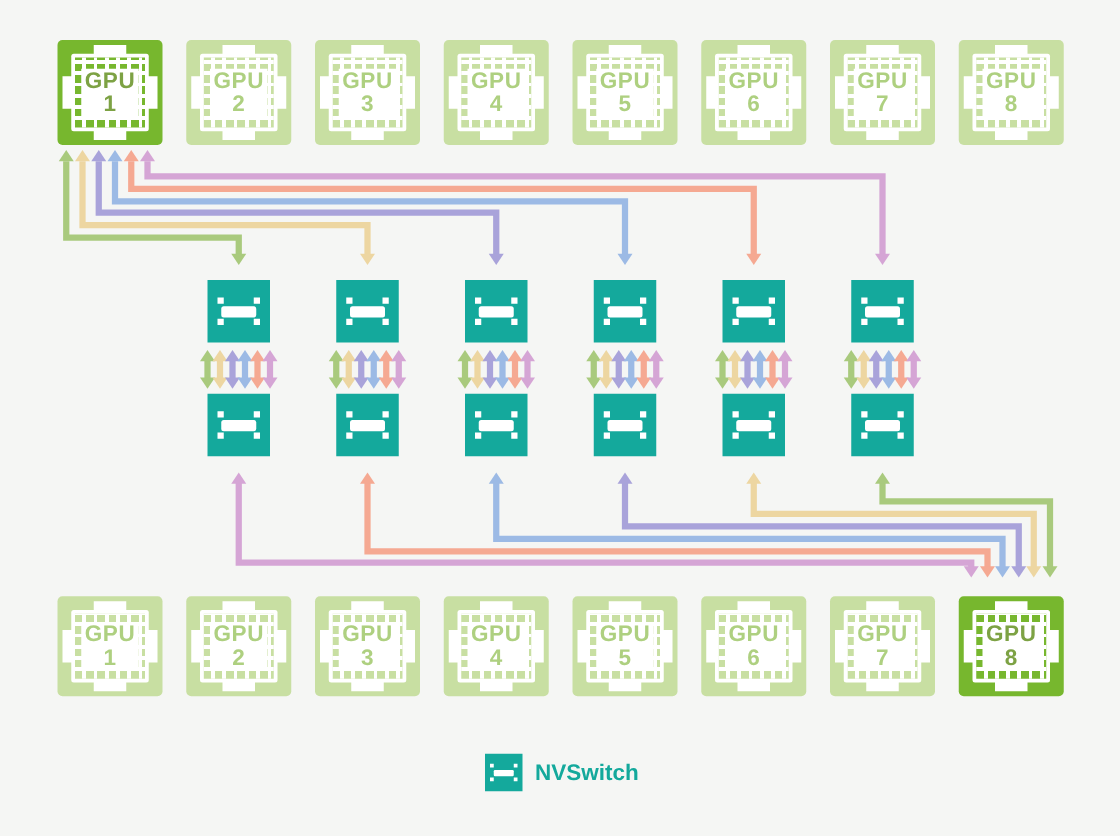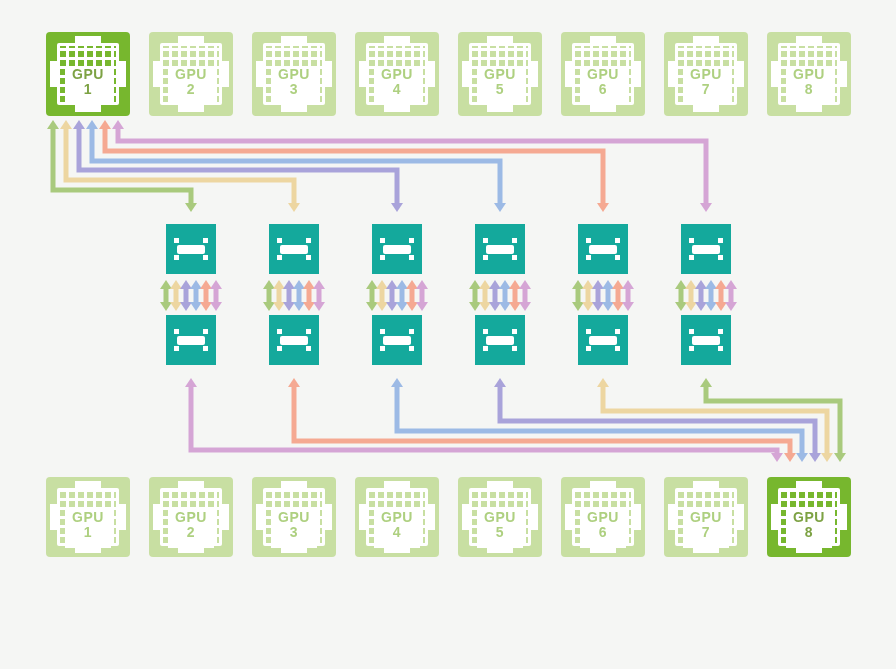--- a/index.html
+++ b/index.html
@@ -9,22 +9,22 @@
   
   .gpu{position:absolute;border-radius:4px;}
   .gpu-inner{position:absolute;inset:11px;background:#fff;border-radius:2px;}
   .gpu-grid{position:absolute;inset:3px;
     background-image:
       repeating-linear-gradient(90deg, transparent 0 6px, #fff 6px 9px),
       repeating-linear-gradient(0deg,  transparent 0 6px, #fff 6px 9px),
       linear-gradient(var(--c) 0 0);}
   .gpu-core{position:absolute;left:50%;top:50%;transform:translate(-50%,-50%);
     width:46px;height:38px;background:#fff;display:flex;flex-direction:column;
-    align-items:center;font-weight:bold;font-size:14px;
-    line-height:1.05;letter-spacing:0.5px;color:var(--t);margin-top:12px;}
+    align-items:center;font-weight:bold;font-size:18px;
+    line-height:1.05;letter-spacing:0.5px;color:var(--t);}
   .tab{position:absolute;background:#fff;display:block;}
   .tab-t{left:50%;transform:translateX(-50%);top:4px;width:26px;height:8px;}
   .tab-b{left:50%;transform:translateX(-50%);bottom:4px;width:26px;height:8px;}
   .tab-l{top:50%;transform:translateY(-50%);left:4px;width:8px;height:26px;}
   .tab-r{top:50%;transform:translateY(-50%);right:4px;width:8px;height:26px;}
 
   
   .sw{position:absolute;width:50px;height:50px;background:var(--teal);}
   .sw i{position:absolute;background:#fff;display:block;}
   .sw .bar{left:11px;top:21px;width:28px;height:9px;border-radius:2px;}
@@ -522,13 +522,23 @@
             <span>8</span>
           </div>
      </div>
      <i class="tab tab-t"></i>
         <i class="tab tab-b"></i>
         <i class="tab tab-l"></i>
         <i class="tab tab-r"></i>
       </div>
     </div>
 
+  <div class="legend">
+    <span class="legend-icon">
+      <i class="bar"></i>
+        <i class="d1"></i>
+        <i class="d2"></i>
+        <i class="d3"></i>
+        <i class="d4"></i>
+    </span>
+    <span class="legend-label">NVSwitch</span>
+  </div>
 </div>
 
 </body></html>

